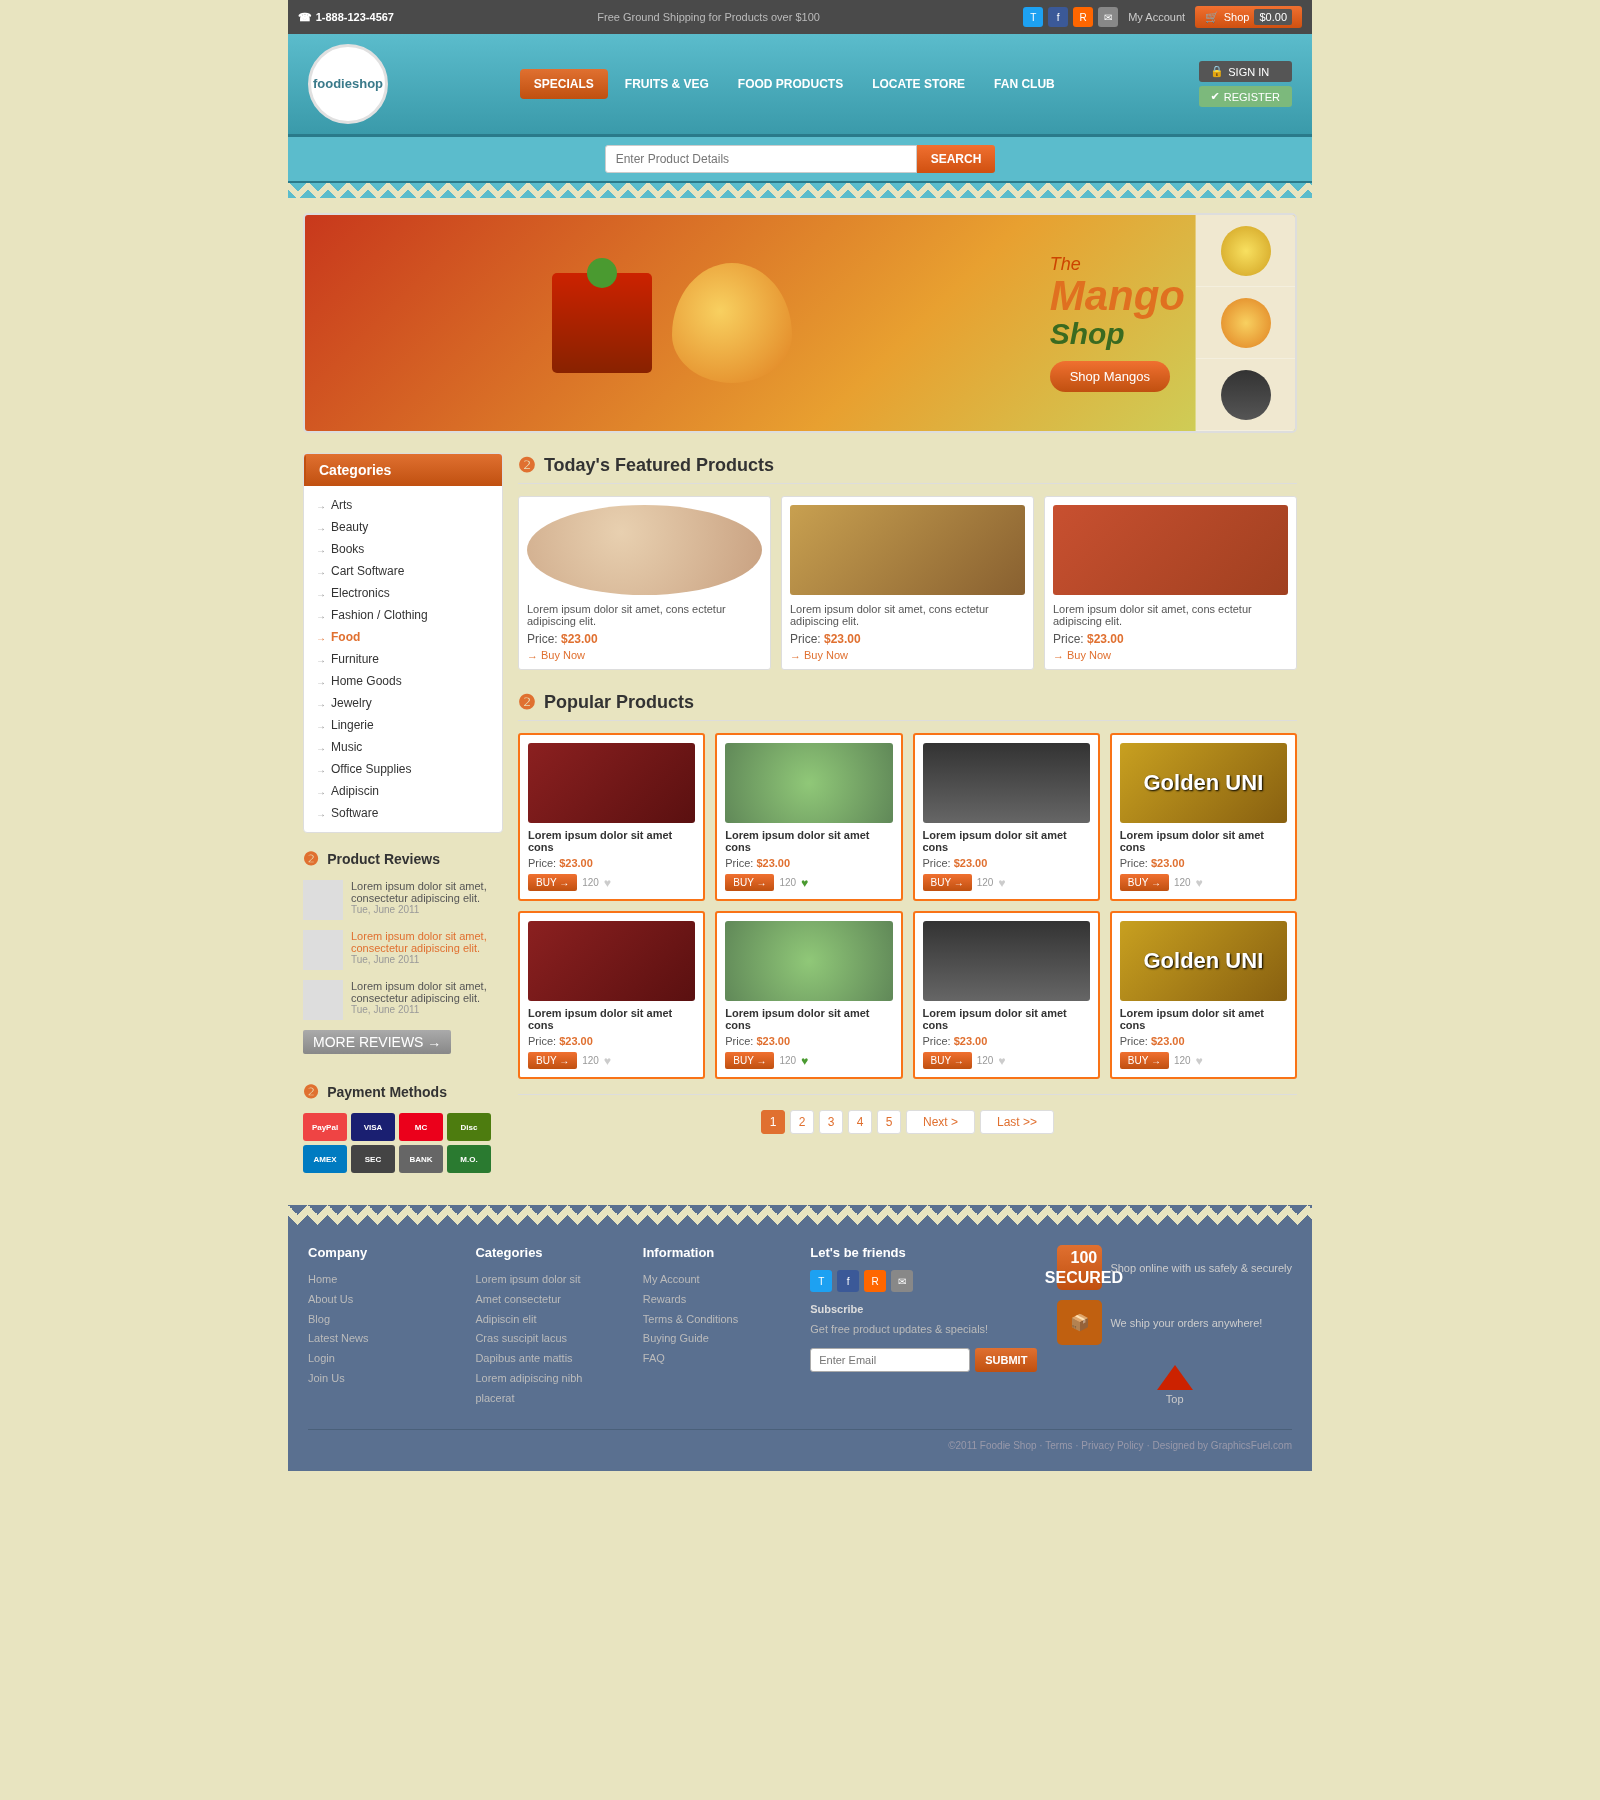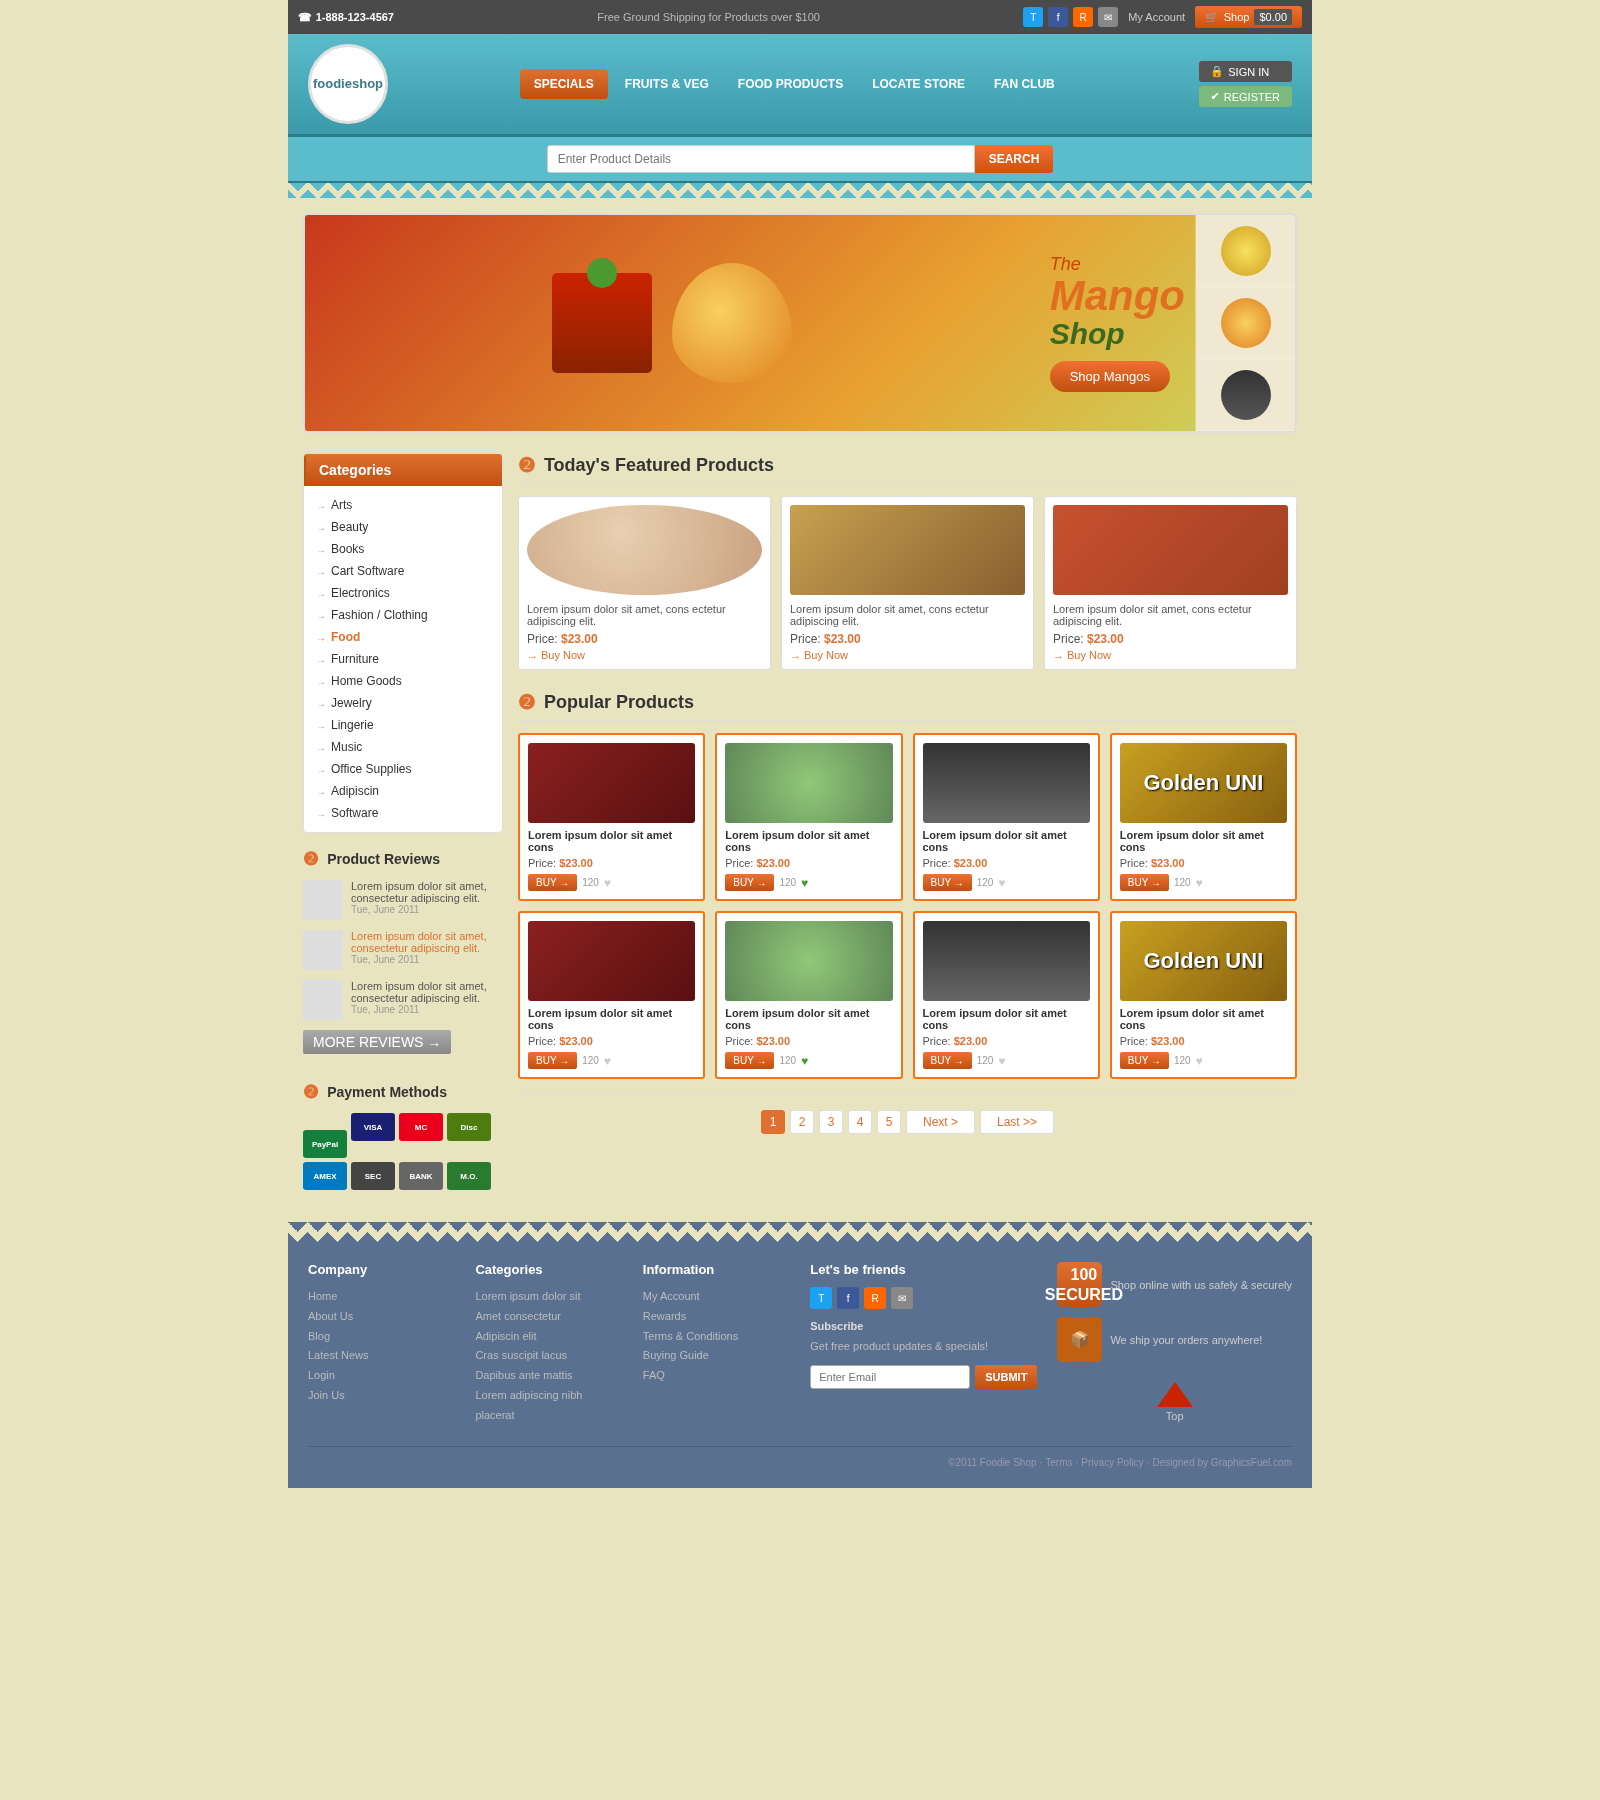--- a/index.html
+++ b/index.html
@@ -98,21 +98,21 @@
 
     
     .search-bar {
       background: #5bbccc;
       padding: 8px;
       display: flex;
       justify-content: center;
       border-bottom: 2px solid #2a7a8a;
     }
     .search-bar input {
-      width: 428px;
+      width: 312px;
       padding: 6px 10px;
       border: 1px solid #ccc;
       border-radius: 3px 0 0 3px;
       font-size: 12px;
       color: #999;
     }
     .search-bar button {
       background: linear-gradient(to bottom, #f07030, #d05010);
       color: #fff;
       border: none;
@@ -312,21 +312,21 @@
       width: 44px;
       height: 28px;
       border-radius: 3px;
       display: flex;
       align-items: center;
       justify-content: center;
       font-size: 8px;
       font-weight: bold;
       color: #fff;
     }
-    .pp { background: #15803d; margin-top: 17px; }
+    .pp { background: #ef4444; }
     .visa { background: #1a1f71; }
     .mc { background: #eb001b; }
     .discover { background: #4d7c0f; }
     .amex { background: #007bc1; }
     .secure { background: #444; }
     .bank { background: #666; }
     .money { background: #2a7a30; }
 
     
     .products-area { flex: 1; }

